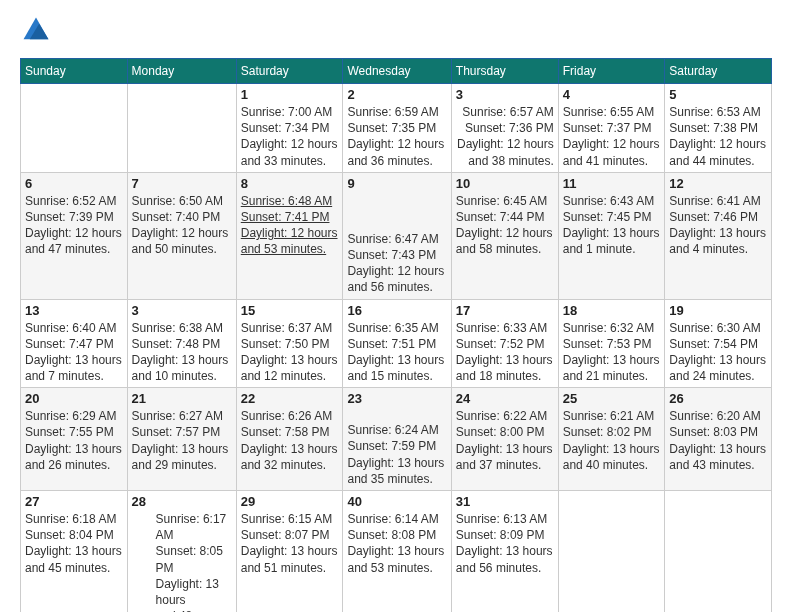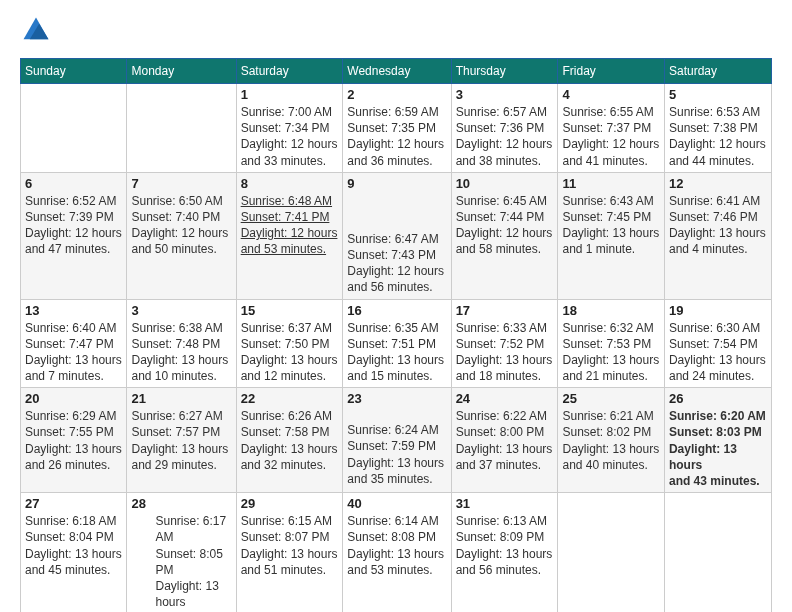--- a/index.html
+++ b/index.html
@@ -142,21 +142,21 @@
           </td>
           <td>
             <span class="day-number">2</span>
             <div class="day-info" style="white-space: pre-line;">Sunrise: 6:59 AM
 Sunset: 7:35 PM
 Daylight: 12 hours
 and 36 minutes.</div>
           </td>
           <td>
             <span class="day-number">3</span>
-            <div class="day-info" style="white-space: pre-line;">Sunrise: 6:57 AM
+            <div class="day-info" style="white-space: pre-line; text-align: right;">Sunrise: 6:57 AM
 Sunset: 7:36 PM
 Daylight: 12 hours
 and 38 minutes.</div>
           </td>
           <td>
             <span class="day-number">4</span>
             <div class="day-info" style="white-space: pre-line;">Sunrise: 6:55 AM
 Sunset: 7:37 PM
 Daylight: 12 hours
 and 41 minutes.</div>
@@ -309,21 +309,21 @@
           </td>
           <td>
             <span class="day-number">25</span>
             <div class="day-info" style="white-space: pre-line;">Sunrise: 6:21 AM
 Sunset: 8:02 PM
 Daylight: 13 hours
 and 40 minutes.</div>
           </td>
           <td>
             <span class="day-number">26</span>
-            <div class="day-info" style="white-space: pre-line; font-weight: bold;">Sunrise: 6:20 AM
+            <div class="day-info" style="white-space: pre-line;">Sunrise: 6:20 AM
 Sunset: 8:03 PM
 Daylight: 13 hours
 and 43 minutes.</div>
           </td>
         </tr>
         <tr>
           <td>
             <span class="day-number">27</span>
             <div class="day-info" style="white-space: pre-line;">Sunrise: 6:18 AM
 Sunset: 8:04 PM

